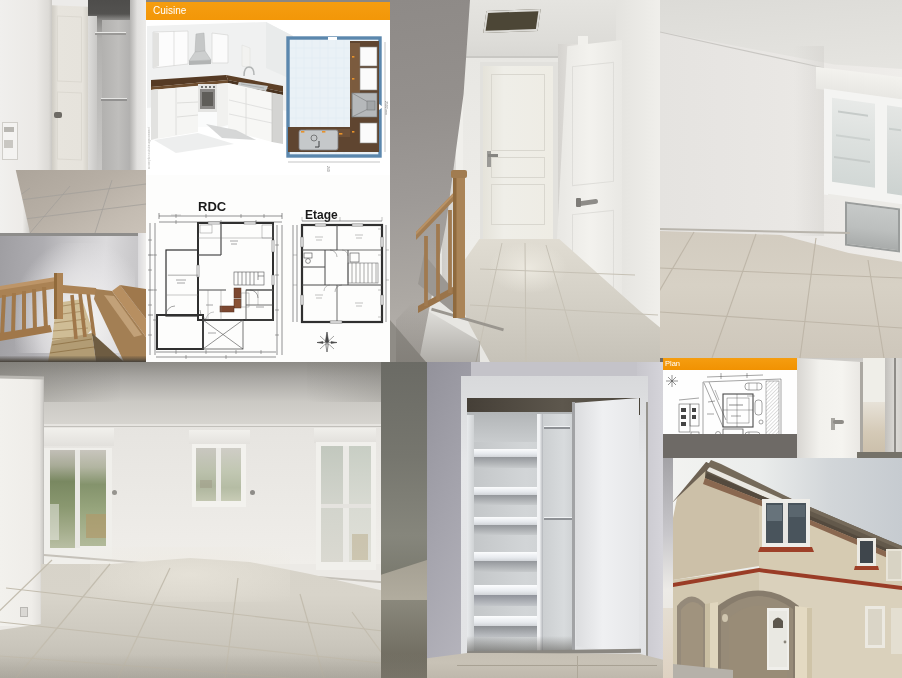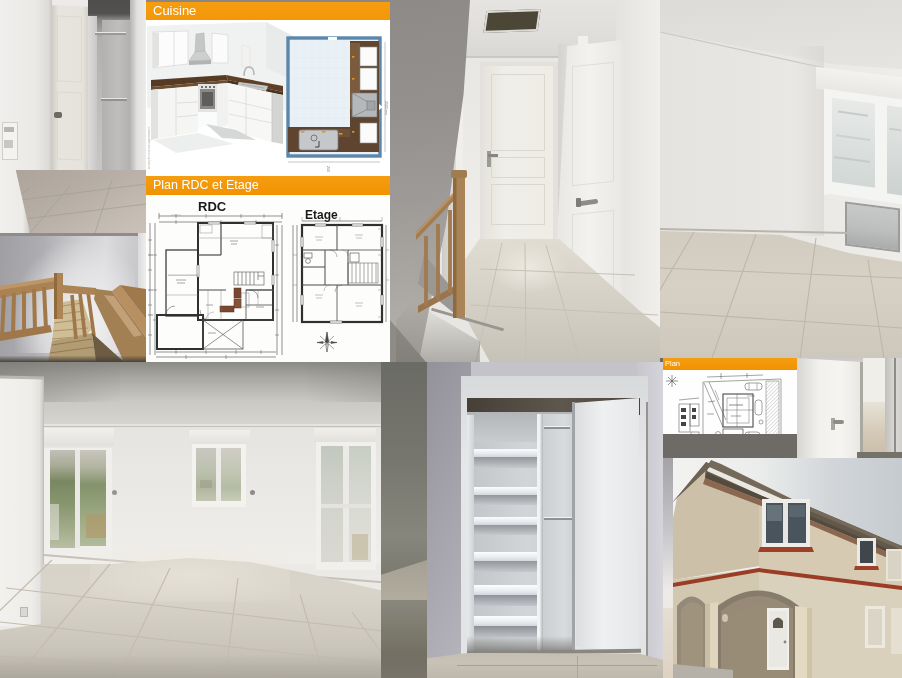--- a/index.html
+++ b/index.html
@@ -100,21 +100,21 @@
 
     <polygon points="92,100 124,129 96,129" fill="#6e5c42"></polygon>
   </svg>
 
   <div class="abs" style="left:0;top:123px;width:146px;height:6px;background:linear-gradient(180deg,rgba(60,55,48,0.1),#47423a)"></div>
 </div>
 
 <div class="tile" id="cuisine-panel" style="left:146px;top:0;width:244px;height:175px;background:#fff">
   <div class="abs" style="left:0;top:0;width:244px;height:2px;background:#8a8784"></div>
 
-  <div class="abs" style="left:0;top:2px;width:244px;height:32px;background:linear-gradient(180deg,#f59d10,#f19202);color:#fff;font-size:13px;line-height:18px;padding-left:7px">Cuisine</div>
+  <div class="abs" style="left:0;top:2px;width:244px;height:32px;background:linear-gradient(180deg,#f59d10,#f19202);color:#fff;font-size:10px;line-height:18px;padding-left:7px">Cuisine</div>
 
   <svg class="abs" style="left:0;top:20px" width="244" height="155" viewBox="0 0 244 155">
     <rect x="0" y="0" width="244" height="155" fill="#ffffff"></rect>
 
     <polygon points="1,6 120,2 147,16 147,107 1,107" fill="#f0f1f1"></polygon>
     <polygon points="120,2 147,16 147,60 120,48" fill="#e9ebeb"></polygon>
     <polygon points="1,88 80,80 147,92 147,107 1,107" fill="#fafbfb"></polygon>
 
     <polygon points="7,12 42,11 42,44 7,48" fill="#fcfcfc" stroke="#d6d6d4" stroke-width="0.7"></polygon>
     <polygon points="7,12 13,13 13,46 7,48" fill="#e2e2e0"></polygon>
@@ -206,21 +206,20 @@
     <line x1="99" y1="22" x2="99" y2="132" stroke="#8a8a88" stroke-width="0.5"></line>
     <text x="104" y="80" font-size="3.4" fill="#777" transform="rotate(90 101 78)">2502 mm</text>
 
     <line x1="2" y1="142" x2="94" y2="142" stroke="#8a8a88" stroke-width="0.5"></line>
     <text x="42" y="151" font-size="3.4" fill="#777" transform="rotate(90 44 148)">260</text>
   </svg>
 </div>
 
 <div class="tile" id="plan-panel" style="left:146px;top:175px;width:244px;height:187px;background:#fdfdfc">
 
-  <div class="abs" style="left:0;top:1px;width:244px;height:19px;background:linear-gradient(180deg,#f59d10,#f19202);color:#fff;font-size:12.5px;line-height:19px;padding-left:7px">Plan RDC et Etage</div>
 
   <svg class="abs" style="left:0;top:20px" width="244" height="167" viewBox="0 0 244 167">
     <g stroke="#4a4a4a" fill="none" stroke-width="0.6">
 
       <text x="52" y="16" font-size="13" font-weight="bold" fill="#1a1a1a" stroke="none" font-family="Liberation Sans">RDC</text>
 
       <line x1="13" y1="21" x2="136" y2="21"></line>
           <line x1="13" y1="18" x2="13" y2="24"></line>
           <line x1="136" y1="18" x2="136" y2="24"></line>
       <line x1="13" y1="27" x2="136" y2="27"></line>

